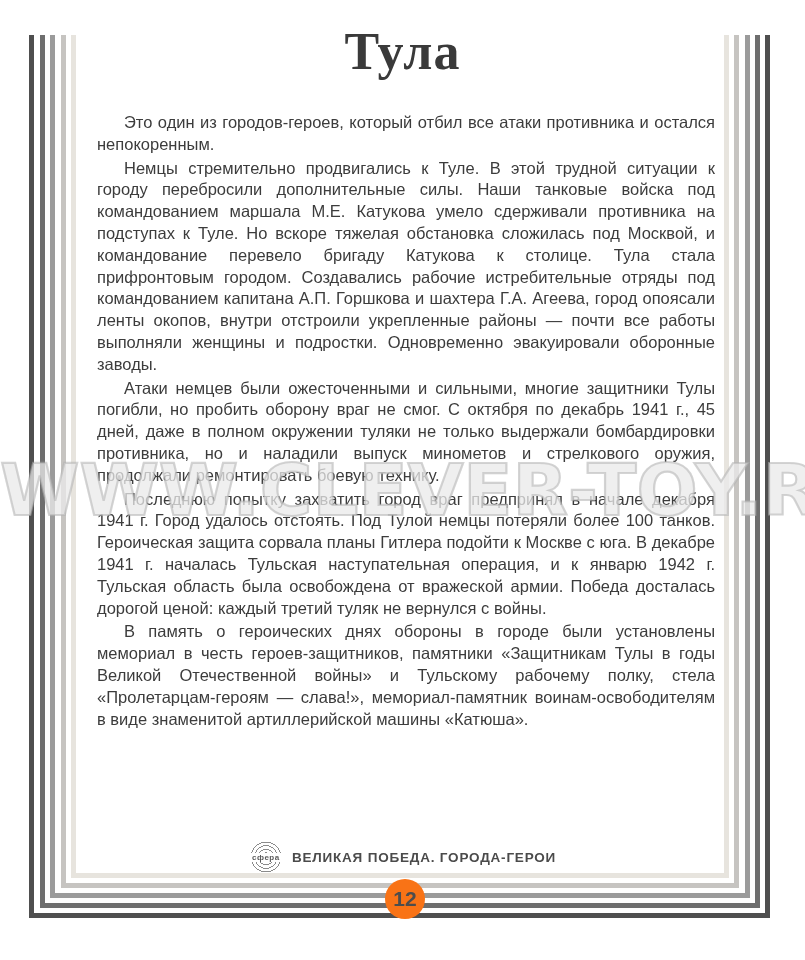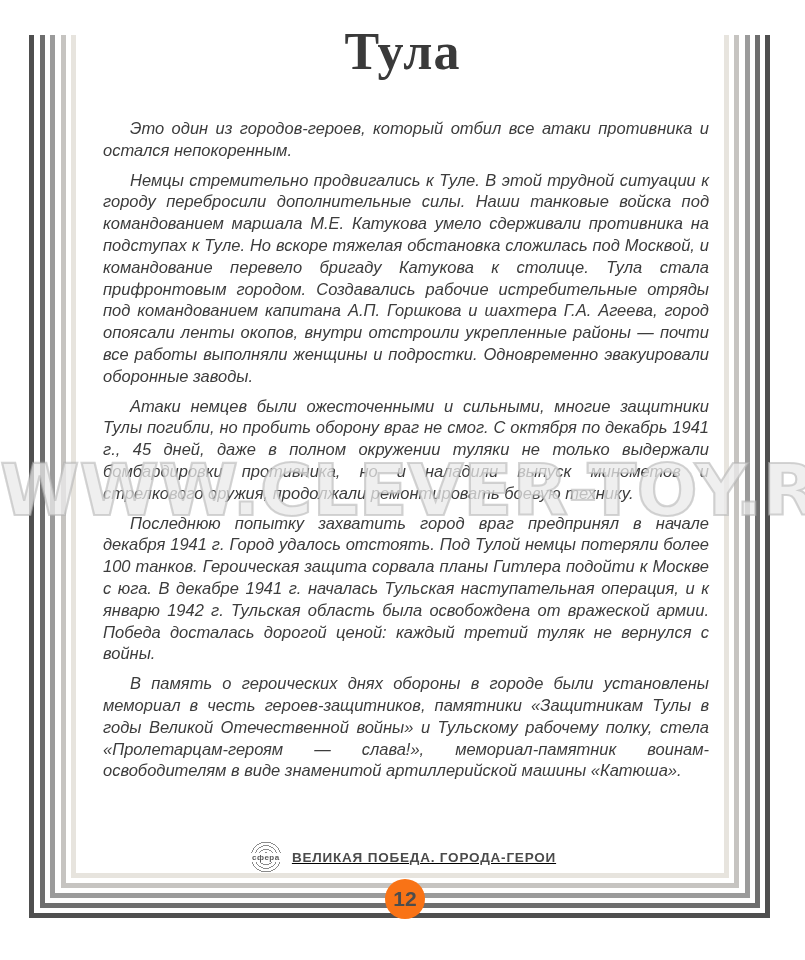--- a/index.html
+++ b/index.html
@@ -15,39 +15,39 @@
   .frame-rect:nth-child(3){left:50px;right:55px;bottom:62px;}
   .frame-rect:nth-child(4){left:61px;right:66px;bottom:72px;}
   .frame-rect:nth-child(5){left:71px;right:76px;bottom:82px;}
 
   .title{position:absolute;top:22px;left:0;width:805px;margin:0;
          text-align:center;font-family:"Liberation Serif", serif;
          font-weight:bold;font-size:52px;letter-spacing:1px;color:#3a3a3a;z-index:2;}
 
   .article{position:absolute;top:110px;left:95px;width:622px;z-index:2;
            font-size:16.5px;line-height:21.8px;color:#3c3c3c;text-align:justify;}
-  .article p{margin:8px;text-indent:27px;font-style:italic;}
+  .article p{margin:2px;text-indent:27px;}
 
   .watermark{position:absolute;top:448px;left:0;width:805px;z-index:6;
              text-align:center;white-space:nowrap;font-weight:bold;font-size:72px;
              font-family:"DejaVu Sans", sans-serif;letter-spacing:0px;
              color:rgba(255,255,255,0.55);
              -webkit-text-stroke:2.2px rgba(178,178,178,0.55);
              text-shadow:0 0 1px rgba(178,178,178,0.45);
              pointer-events:none;}
 
   .footer{position:absolute;top:840px;left:0;width:805px;z-index:3;
           display:flex;align-items:center;justify-content:center;gap:9px;}
   .logo{width:34px;height:34px;border-radius:50%;flex:0 0 auto;
         background:repeating-radial-gradient(circle at 50% 50%,
                    #8b8b8b 0 1px, rgba(255,255,255,0) 1px 3.6px);
         display:flex;align-items:center;justify-content:center;}
   .logo span{background:#fff;font-size:8px;font-weight:bold;color:#5a5a5a;
              line-height:9px;padding:0 1px;letter-spacing:0.5px;}
-  .footer-text{display:flex;flex-direction:column;text-decoration:underline;}
+  .footer-text{display:flex;flex-direction:column;}
   .series{font-size:13.5px;font-weight:bold;letter-spacing:0.8px;color:#4b4b4b;}
   .copyright{font-size:13px;color:#5a5a5a;margin-top:3px;}
 
   .page-num{position:absolute;top:879px;left:385px;width:40px;height:40px;z-index:4;
             border-radius:50%;background:#f97316;display:flex;align-items:center;
             justify-content:center;font-size:21px;font-weight:bold;color:#4d4d4d;}
 </style>
 </head>
 <body>
 

